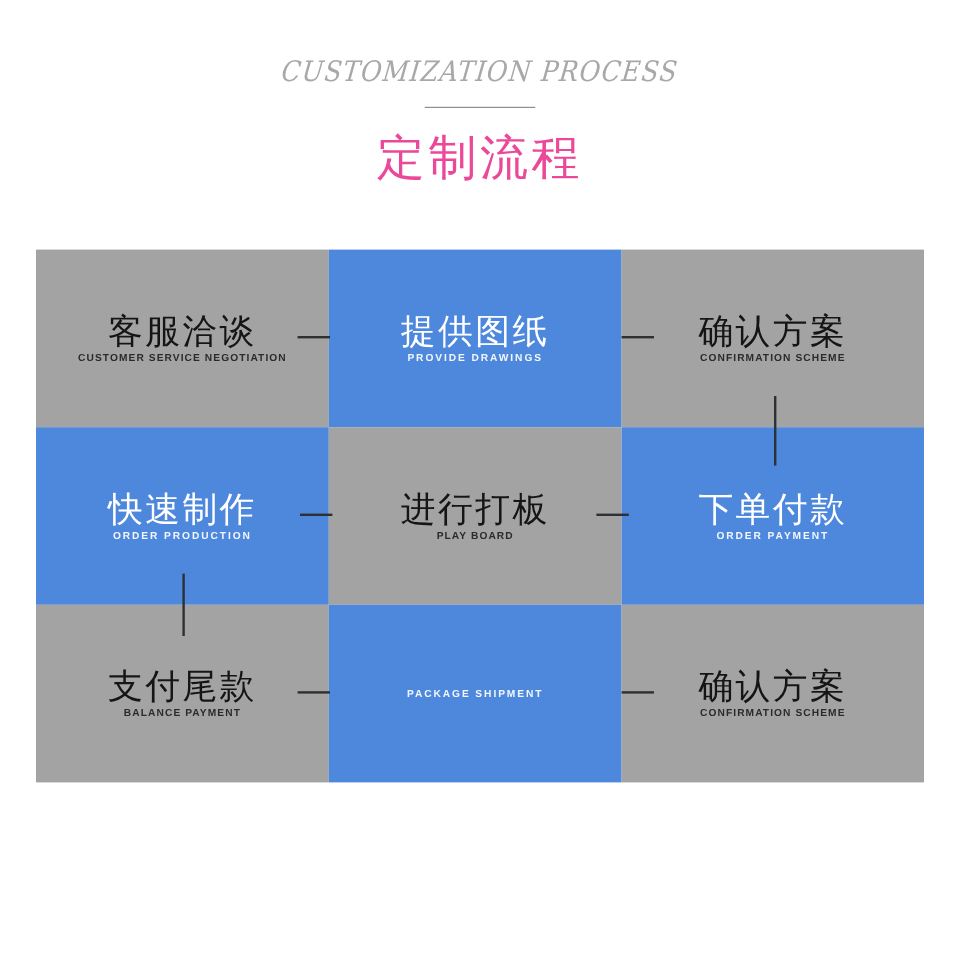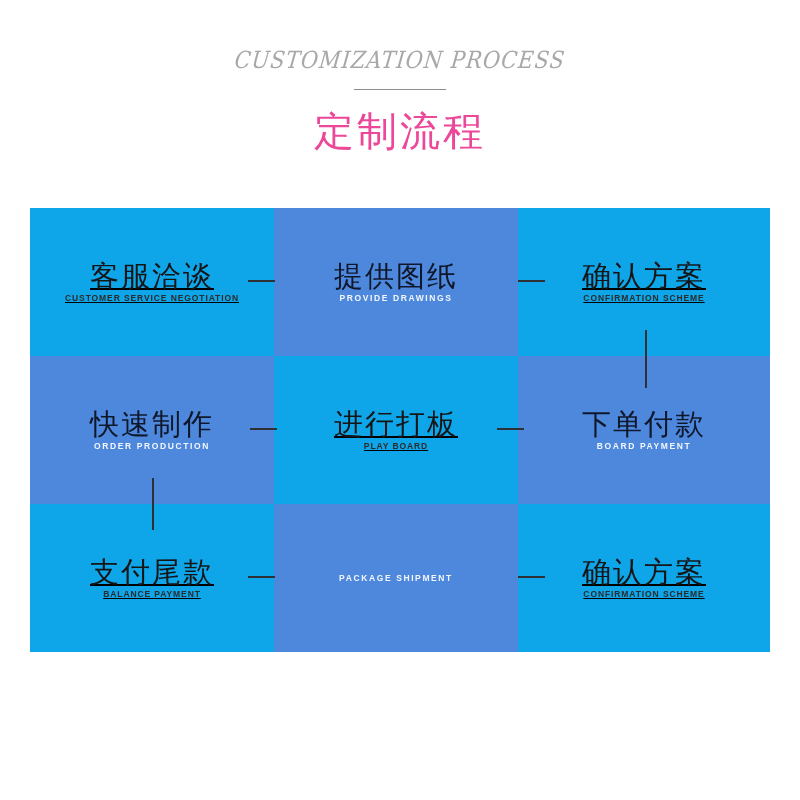--- a/index.html
+++ b/index.html
@@ -61,36 +61,35 @@
   }
   .cell {
     position: relative;
     display: flex;
     flex-direction: column;
     align-items: center;
     justify-content: center;
     overflow: visible;
   }
   .cell.white {
-    background: #0ea5e9;
-    text-decoration: underline;
+    background: #a3a3a3;
   }
   .cell.blue {
     background: #4e88dd;
   }
   .cell-title {
     font-family: "DejaVu Sans", "Liberation Sans", sans-serif;
     font-size: 29px;
     font-weight: 500;
     letter-spacing: 2px;
     line-height: 1.1;
     white-space: nowrap;
   }
   .cell.white .cell-title { color: #151515; }
-  .cell.blue .cell-title { color: #0f172a; font-weight: 400; }
+  .cell.blue .cell-title { color: #ffffff; font-weight: 400; }
 
   .cell-sub {
     font-family: "Liberation Sans", "DejaVu Sans", sans-serif;
     font-size: 8.5px;
     font-weight: 700;
     letter-spacing: 0.9px;
     white-space: nowrap;
   }
   .cell.white .cell-sub { color: #2b2b2b; }
   .cell.blue .cell-sub { color: #f2f6fd; letter-spacing: 1.6px; text-align: right; }
@@ -138,21 +137,21 @@
     <div class="cell-sub">ORDER PRODUCTION</div>
   </div>
 
   <div class="cell white">
     <div class="cell-title">进行打板</div>
     <div class="cell-sub">PLAY BOARD</div>
   </div>
 
   <div class="cell blue">
     <div class="cell-title">下单付款</div>
-    <div class="cell-sub">BOARD PAYMENT</div>
+    <div class="cell-sub">ORDER PAYMENT</div>
   </div>
 
   <div class="cell white">
     <div class="cell-title">支付尾款</div>
     <div class="cell-sub">BALANCE PAYMENT</div>
   </div>
 
   <div class="cell blue">
     <div class="cell-sub">PACKAGE SHIPMENT</div>
   </div>

